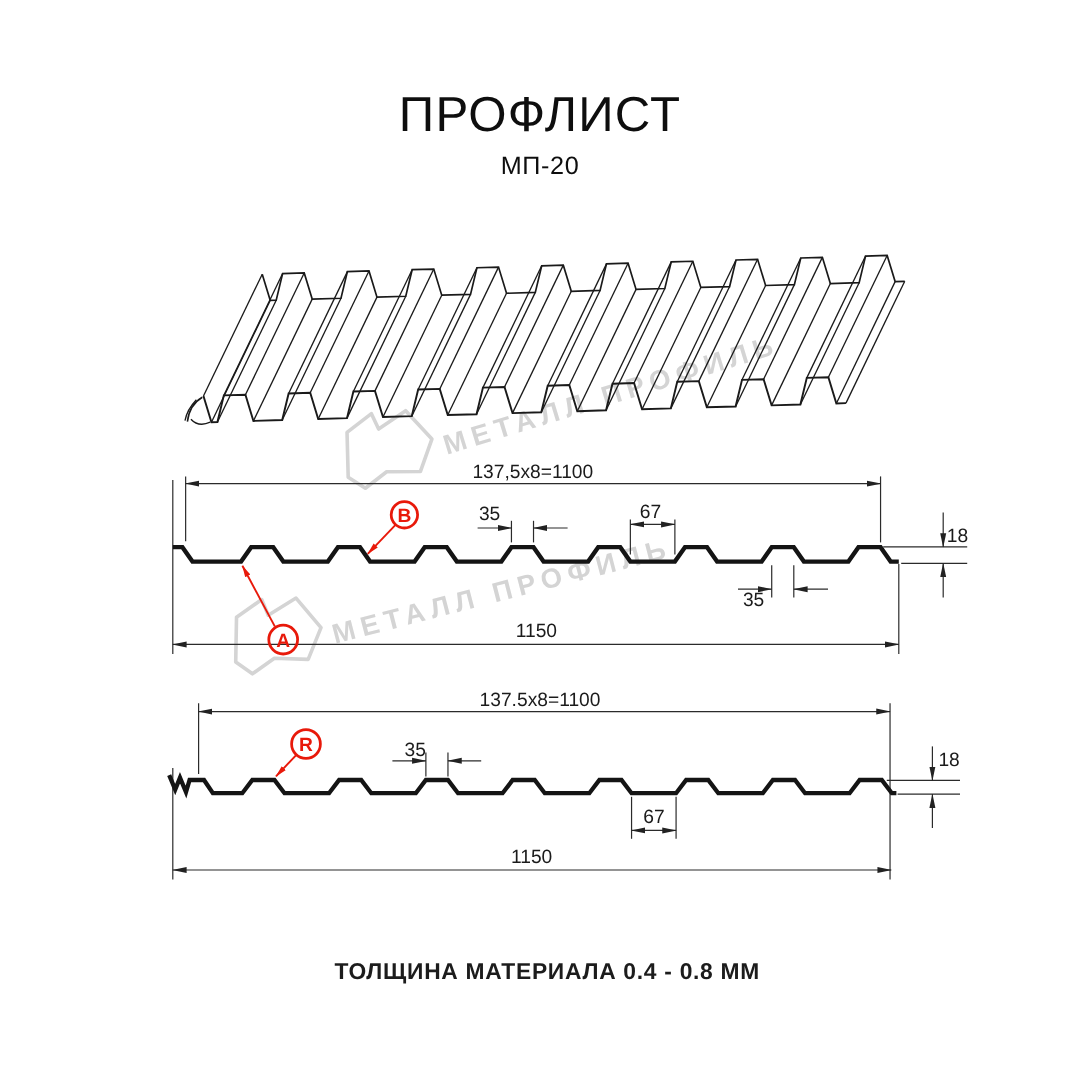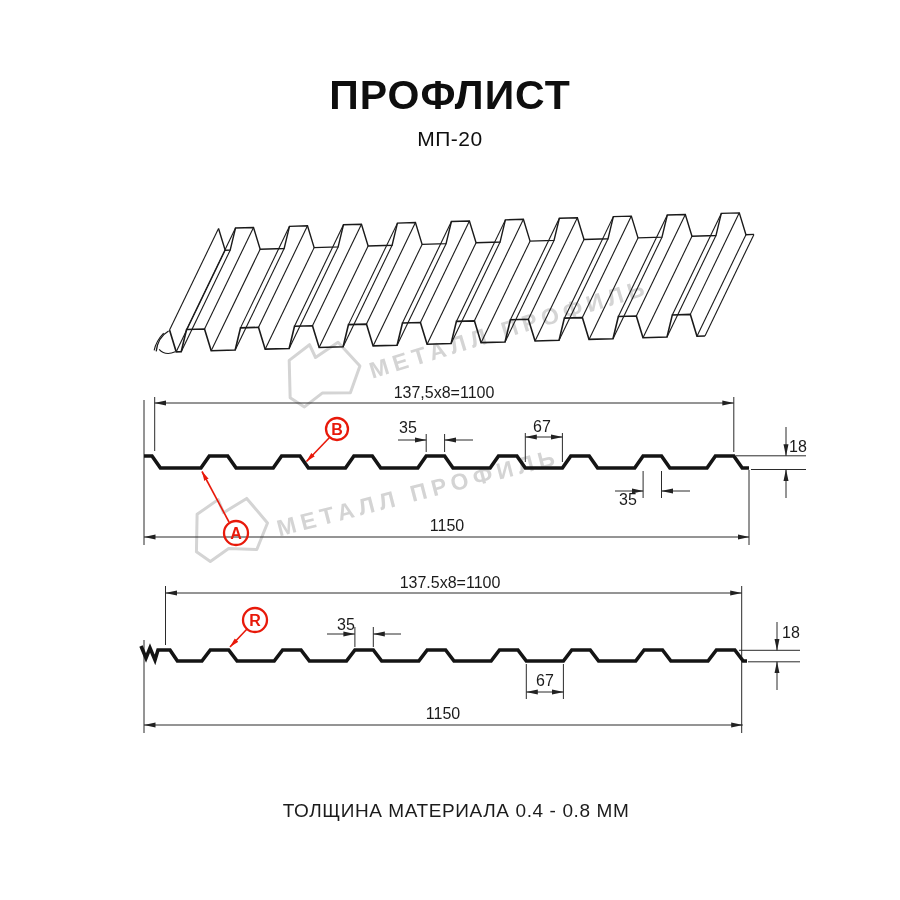--- a/index.html
+++ b/index.html
@@ -1,21 +1,21 @@
 <!DOCTYPE html>
 <html><head>
 <meta charset="utf-8">
 <style>
   html,body{margin:0;padding:0;background:#fff;}
   .canvas{position:relative;width:900px;height:900px;background:#ffffff;overflow:hidden;
           font-family:"Liberation Sans",sans-serif;}
   .abs{position:absolute;left:0;right:0;text-align:center;color:#0e0e0e;}
-  .title{top:72px;font-size:41px;font-weight:700;letter-spacing:1px;}
+  .title{top:72px;font-size:41px;font-weight:400;letter-spacing:1px;}
   .subtitle{top:127px;font-size:21px;font-weight:400;letter-spacing:0.5px;}
-  .footer{top:800px;font-size:19px;font-weight:400;letter-spacing:0.6px;color:#1c1c1c;margin-left:12px;}
+  .footer{top:800px;font-size:19px;font-weight:700;letter-spacing:0.6px;color:#1c1c1c;margin-left:12px;}
   svg{position:absolute;top:0;left:0;}
   .dims line{stroke:#2b2b2b;stroke-width:1;}
   .dims text{font-size:16px;fill:#1b1b1b;}
   .profile{fill:none;stroke:#141414;stroke-width:3.6;stroke-linejoin:miter;}
   .g3d path, .g3d line{fill:none;stroke:#1a1a1a;}
   .wm text{font-size:23px;font-weight:bold;letter-spacing:5px;fill:#d4d4d4;}
   .wm path{fill:none;stroke:#d4d4d4;stroke-width:3;stroke-linejoin:round;}
   .red circle{fill:none;stroke:#e8190a;stroke-width:2.3;}
   .red text{fill:#e8190a;font-size:16px;font-weight:600;}
   .red line{stroke:#e8190a;stroke-width:1.6;}

